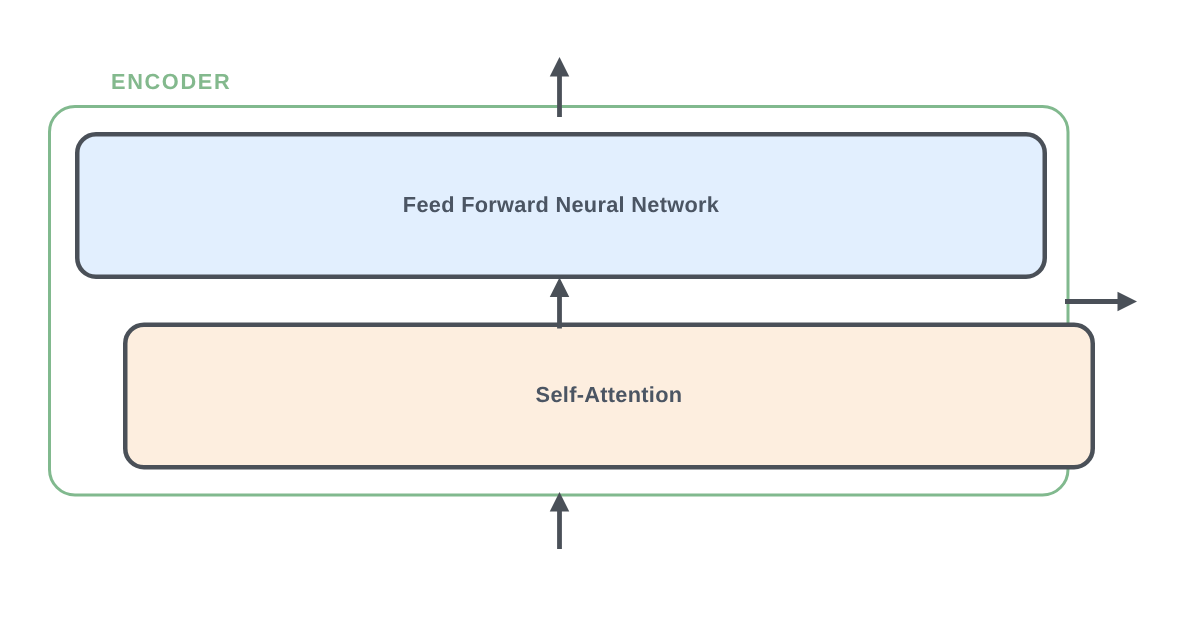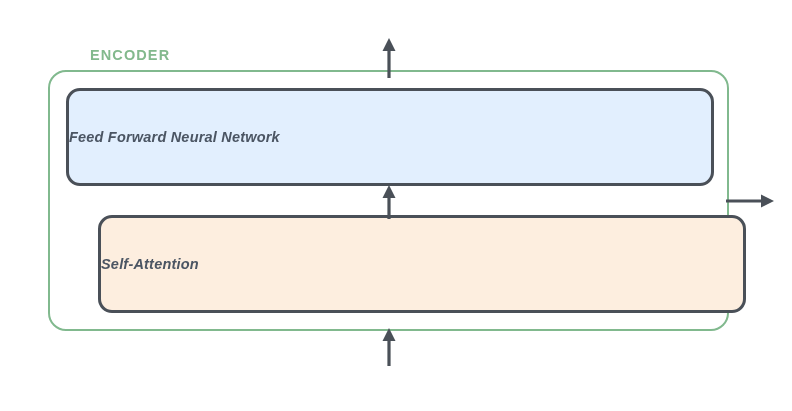--- a/index.html
+++ b/index.html
@@ -10,21 +10,21 @@
   body {
     width: 792px;
     height: 411px;
     position: relative;
     font-family: "Liberation Sans", "DejaVu Sans", sans-serif;
     overflow: hidden;
   }
 
   #diagram-canvas {
     position: absolute;
-    left: 16px;
+    left: 0;
     top: 0;
     width: 776px;
     height: 411px;
   }
 
   
   .encoder-frame {
     position: absolute;
     left: 32px;
     top: 70px;
@@ -49,22 +49,21 @@
   }
 
   
   .block {
     position: absolute;
     box-sizing: border-box;
     border: 3px solid #4a5058;
     border-radius: 14px;
     display: flex;
     align-items: center;
-    justify-content: flex-start;
-    font-style: italic;
+    justify-content: center;
   }
 
   .block-label {
     font-size: 14.5px;
     font-weight: 600;
     color: #4b5563;
     letter-spacing: 0.2px;
     white-space: nowrap;
   }
 

